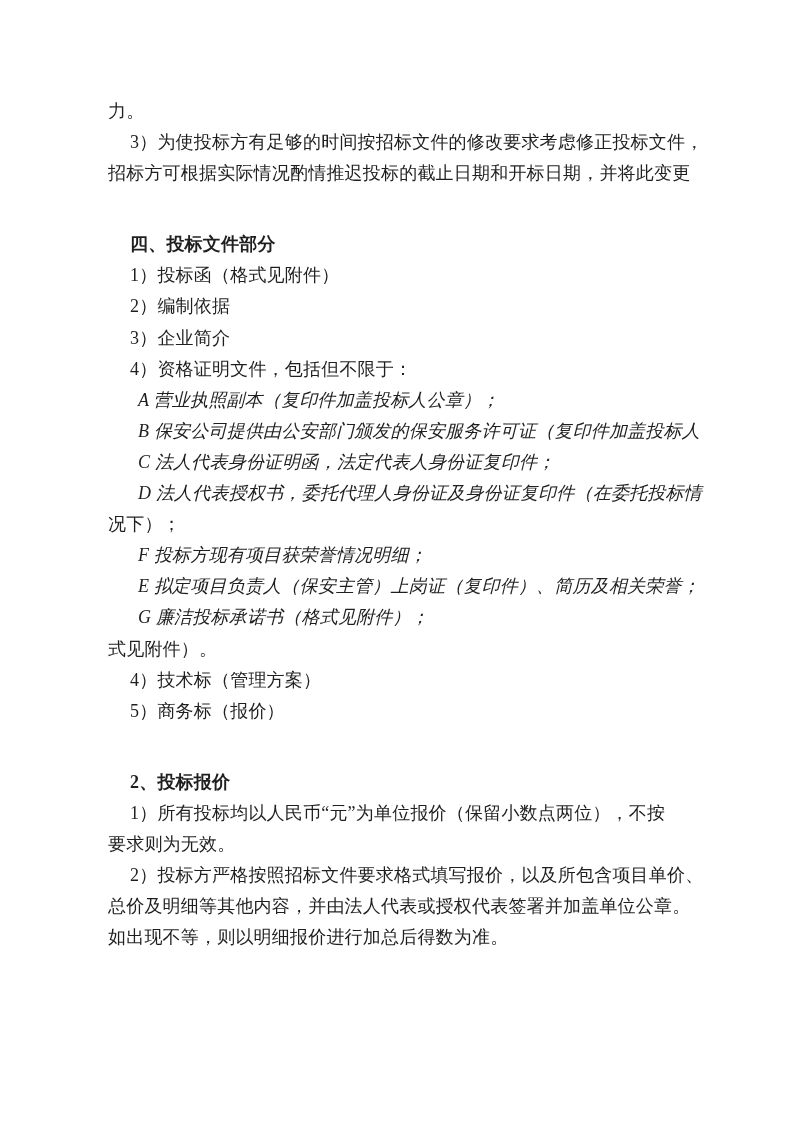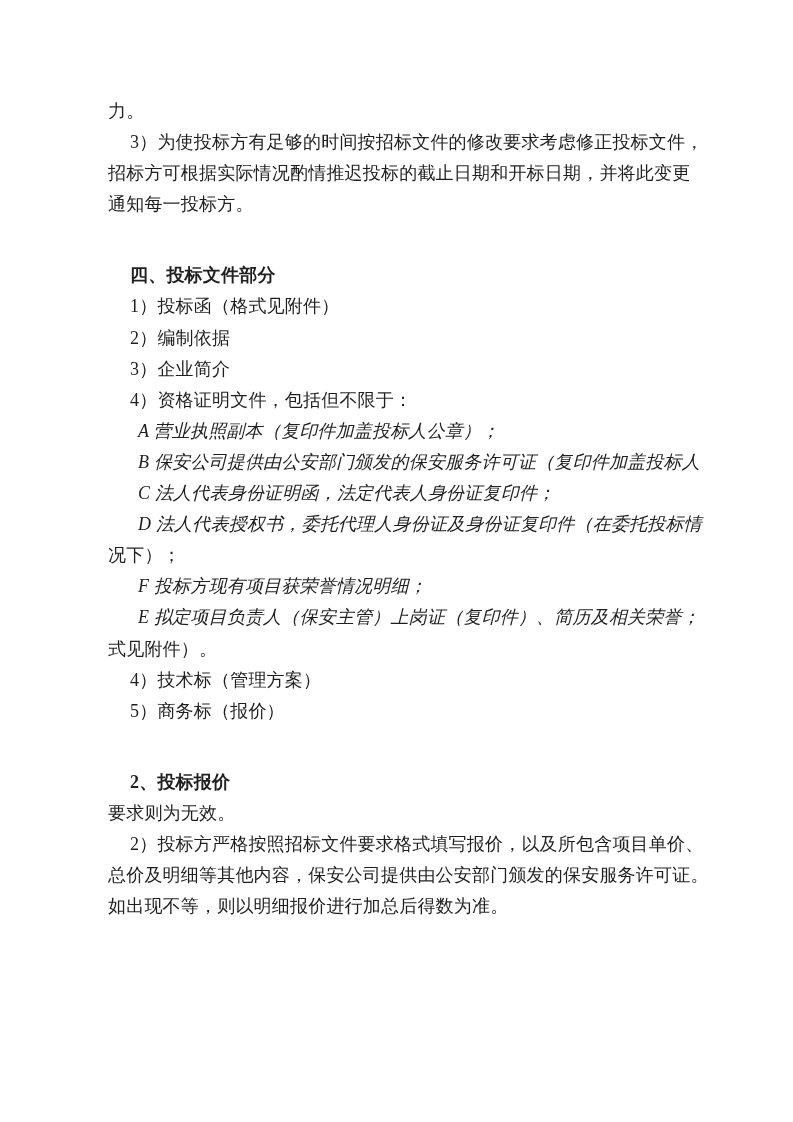--- a/index.html
+++ b/index.html
@@ -35,35 +35,36 @@
   .bold { font-weight: 700; margin-top: 40px; }
 </style>
 </head>
 <body>
 
 <div class="page">
   <div class="content" id="doc-content">
       <div class="line">力。</div>
       <div class="line indent-first">3）为使投标方有足够的时间按招标文件的修改要求考虑修正投标文件，</div>
       <div class="line">招标方可根据实际情况酌情推迟投标的截止日期和开标日期，并将此变更</div>
-      <div class="line">通知每一投标方。</div>
       <div class="line indent-first bold">四、投标文件部分</div>
       <div class="line indent-first">1）投标函（格式见附件）</div>
       <div class="line indent-first">2）编制依据</div>
       <div class="line indent-first">3）企业简介</div>
       <div class="line indent-first">4）资格证明文件，包括但不限于：</div>
       <div class="line indent-letter">A 营业执照副本（复印件加盖投标人公章）；</div>
       <div class="line indent-letter">B 保安公司提供由公安部门颁发的保安服务许可证（复印件加盖投标人</div>
       <div class="line indent-letter">C 法人代表身份证明函，法定代表人身份证复印件；</div>
       <div class="line indent-letter">D 法人代表授权书，委托代理人身份证及身份证复印件（在委托投标情</div>
       <div class="line">况下）；</div>
       <div class="line indent-letter">F 投标方现有项目获荣誉情况明细；</div>
       <div class="line indent-letter">E 拟定项目负责人（保安主管）上岗证（复印件）、简历及相关荣誉；</div>
+      <div class="line indent-letter">G 廉洁投标承诺书（格式见附件）；</div>
       <div class="line">式见附件）。</div>
       <div class="line indent-first">4）技术标（管理方案）</div>
       <div class="line indent-first">5）商务标（报价）</div>
       <div class="line indent-first bold">2、投标报价</div>
+      <div class="line indent-first">1）所有投标均以人民币“元”为单位报价（保留小数点两位），不按</div>
       <div class="line">要求则为无效。</div>
       <div class="line indent-first">2）投标方严格按照招标文件要求格式填写报价，以及所包含项目单价、</div>
-      <div class="line">总价及明细等其他内容，保安公司提供由公安部门颁发的保安服务许可证。</div>
+      <div class="line">总价及明细等其他内容，并由法人代表或授权代表签署并加盖单位公章。</div>
       <div class="line">如出现不等，则以明细报价进行加总后得数为准。</div>
     </div>
 </div>
 
 </body></html>

